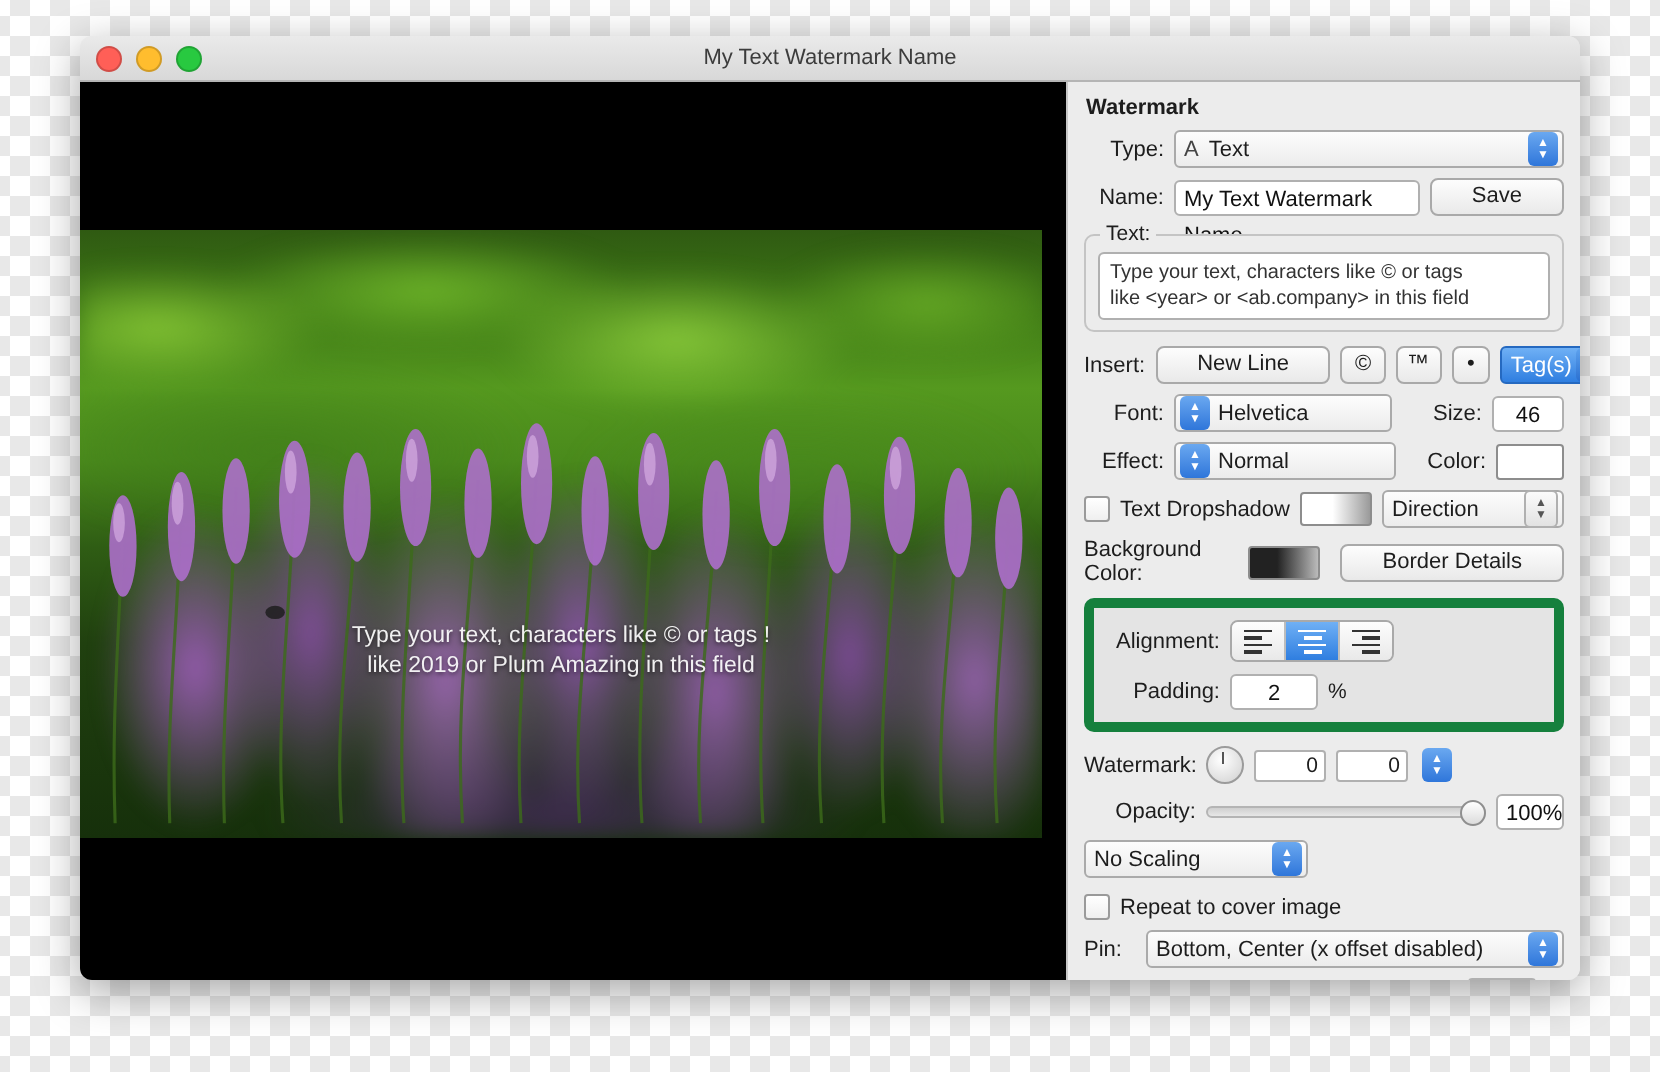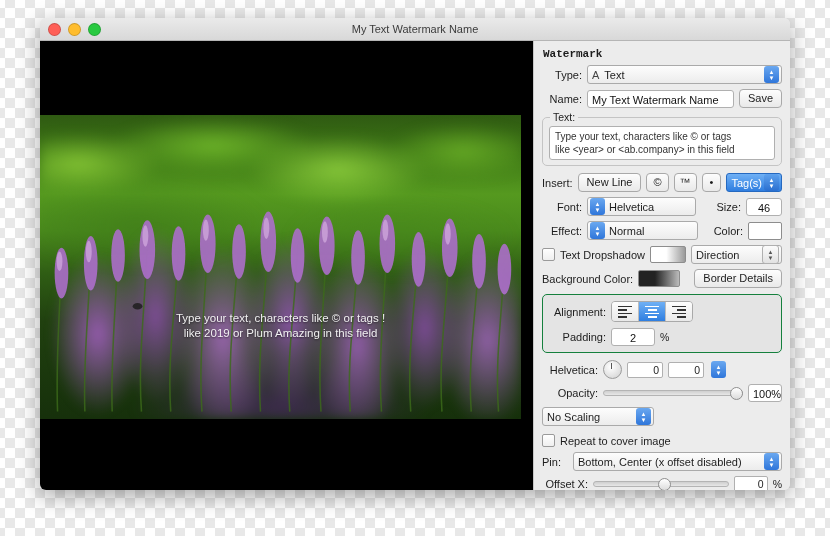--- a/index.html
+++ b/index.html
@@ -83,21 +83,21 @@
     text-shadow:0 1px 2px rgba(0,0,0,.55);
     pointer-events:none;
   }
 
   
   #panel{
     flex:1;background:#ececec;border-left:1px solid #c7c7c7;
     padding:7px 8px 0 8px;font-size:11px;color:#1d1d1d;
     overflow:hidden;
   }
-  .group-title{font-weight:bold;font-size:11px;margin:0 0 5px 1px;font-family:Liberation Mono, monospace;}
+  .group-title{font-weight:bold;font-size:11px;margin:0 0 5px 1px;}
   .row{display:flex;align-items:center;margin-bottom:5px;gap:5px;}
   .lbl{font-size:11px;text-align:right;color:#1d1d1d;white-space:nowrap;}
   .lbl.w40{width:40px;}
   .lbl.w46{width:46px;}
   .lbl.w56{width:56px;}
 
   .field{
     background:#fff;border:1px solid #b0b0b0;border-radius:3px;
     height:18px;line-height:18px;padding:0 4px;font-size:11px;color:#111;
     box-sizing:border-box;
@@ -112,41 +112,41 @@
   .stepper-btn{
     width:15px;height:17px;border-radius:3px;
     background:linear-gradient(#6aa8f0,#2f76da);
     display:flex;flex-direction:column;align-items:center;justify-content:center;
     color:#fff;font-size:6px;line-height:6px;margin-left:2px;flex:0 0 15px;
   }
   .stepper-btn.grey{background:linear-gradient(#fbfbfb,#e2e2e2);color:#555;border:1px solid #b0b0b0;}
   .btn{
     background:linear-gradient(#fdfdfd,#e9e9e9);
     border:1px solid #a9a9a9;border-radius:4px;
-    height:19px;line-height:17px;padding:0 8px;font-size:11px;color:#1d1d1d;
+    height:19px;line-height:17px;padding:0 20px;font-size:11px;color:#1d1d1d;
     box-sizing:border-box;white-space:nowrap;
   }
   .seg{
     display:flex;border:1px solid #a9a9a9;border-radius:4px;overflow:hidden;height:19px;
   }
   .seg > div{
     background:linear-gradient(#fdfdfd,#e9e9e9);
     border-right:1px solid #bdbdbd;
     display:flex;align-items:center;justify-content:center;
     font-size:10px;color:#222;padding:0 6px;box-sizing:border-box;
   }
   .seg > div:last-child{border-right:none;}
   .seg > div.on{background:linear-gradient(#6fb0f5,#2f7ee0);color:#fff;}
   .textarea{
     background:#fff;border:1px solid #b0b0b0;border-radius:3px;
     padding:3px 5px;font-size:10px;color:#333;line-height:13px;height:34px;
     box-sizing:border-box;
   }
   .box{
-    border:1px solid #15803d;border-radius:5px;background:#e4e4e4;
+    border:5px solid #15803d;border-radius:5px;background:#e4e4e4;
     padding:6px 7px 4px 7px;margin-top:6px;
   }
   .fieldset{
     border:1px solid #c4c4c4;border-radius:5px;background:#ececec;
     padding:4px 6px 5px 6px;margin:0 0 4px 0;position:relative;
   }
   .fieldset .legend{
     position:absolute;top:-7px;left:7px;background:#ececec;padding:0 3px;font-size:10.5px;
   }
   .cb{
@@ -378,21 +378,21 @@
           </div>
         </div>
         <div class="row" style="margin-bottom:2px;">
           <div class="lbl w56">Padding:</div>
           <div class="field" style="width:44px;text-align:center;">2</div>
           <div class="pct">%</div>
         </div>
       </div>
 
       <div class="row" style="margin-top:7px;">
-        <div class="lbl w56">Helvetica:</div>
+        <div class="lbl w56">Watermark:</div>
         <div class="dial"></div>
         <div class="numfield" style="width:36px;">0</div>
         <div class="numfield" style="width:36px;">0</div>
         <div class="stepper-btn">
             <span>▲</span>
             <span>▼</span>
           </div>
       </div>
 
       <div class="row">

